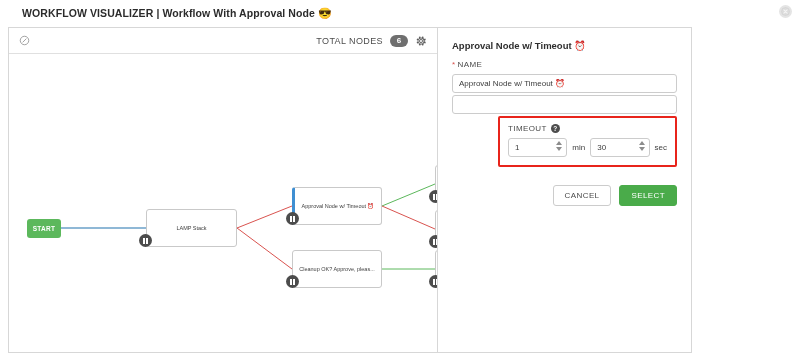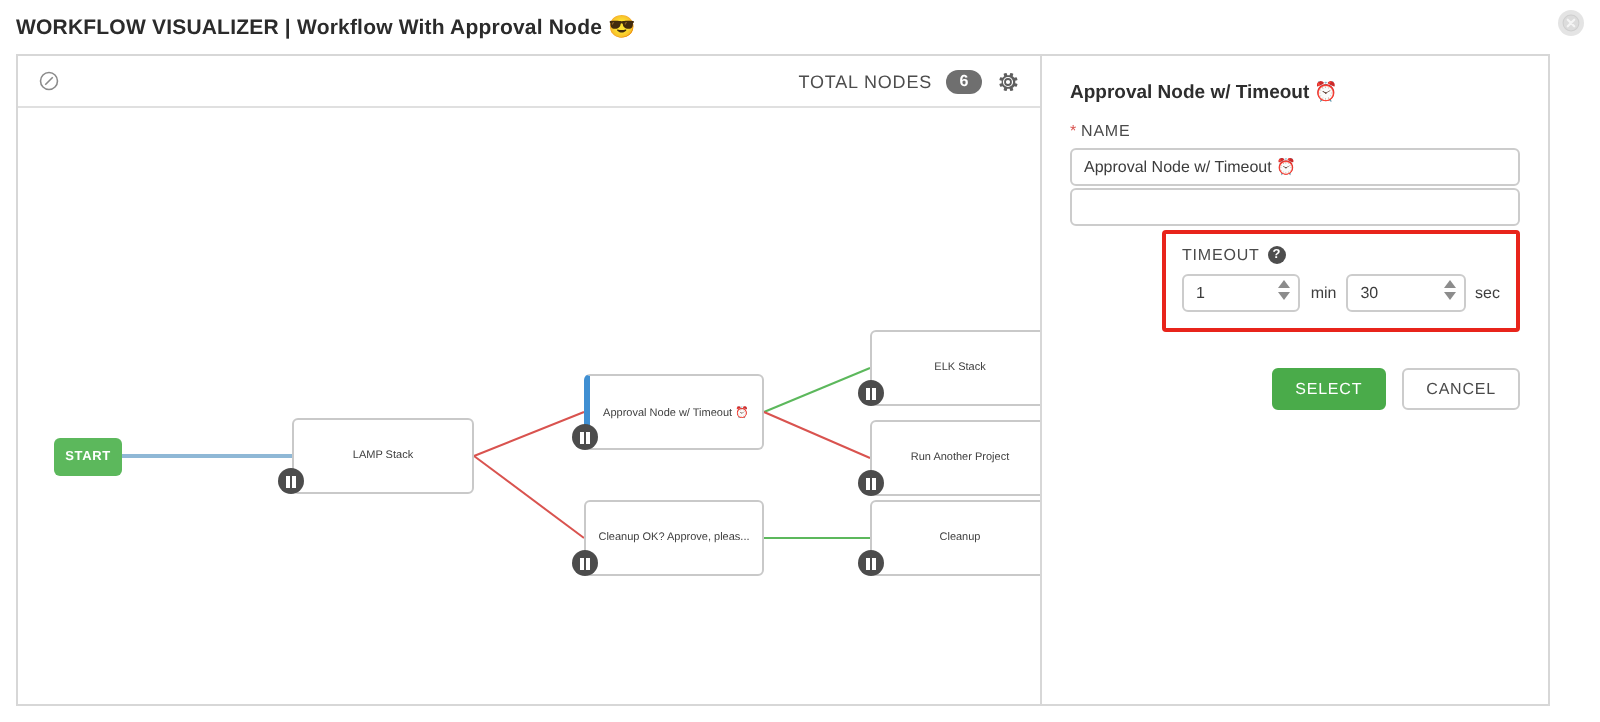--- a/index.html
+++ b/index.html
@@ -14,21 +14,21 @@
     position: relative;
     width: 800px; height: 361px;
     background: #ffffff;
   }
 
   
   .title-bar {
     position: absolute;
     left: 0; top: 0; width: 724px; height: 27px;
     display: flex; align-items: center;
-    padding-left: 8px;
+    padding-left: 22px;
     background: #ffffff;
   }
   .title-text {
     font-size: 10.5px;
     font-weight: bold;
     color: #2b2b2b;
     letter-spacing: 0.1px;
     white-space: nowrap;
   }
   .title-emoji { font-size: 11px; margin-left: 3px; }
@@ -41,21 +41,21 @@
     background: #e4e4e4;
     display: flex; align-items: center; justify-content: center;
     cursor: pointer;
   }
   .close-btn svg { display: block; }
 
   
   .card {
     position: absolute;
     left: 8px; top: 27px;
-    width: 767px; height: 326px;
+    width: 684px; height: 326px;
     border: 1px solid #d7d7d7;
     background: #ffffff;
     display: flex;
   }
 
   
   .canvas-col {
     position: relative;
     width: 529px; height: 100%;
     border-right: 1px solid #d7d7d7;
@@ -443,19 +443,19 @@
             <span class="spin-arrows">
               <span class="up"></span>
               <span class="dn"></span>
             </span>
           </span>
           <span class="unit">sec</span>
         </div>
       </div>
 
       <div class="btn-row">
+        <button class="btn btn-cancel">CANCEL</button>
         <button class="btn btn-select">SELECT</button>
-        <button class="btn btn-cancel">CANCEL</button>
       </div>
 
     </div>
   </div>
 </div>
 
 </body></html>

